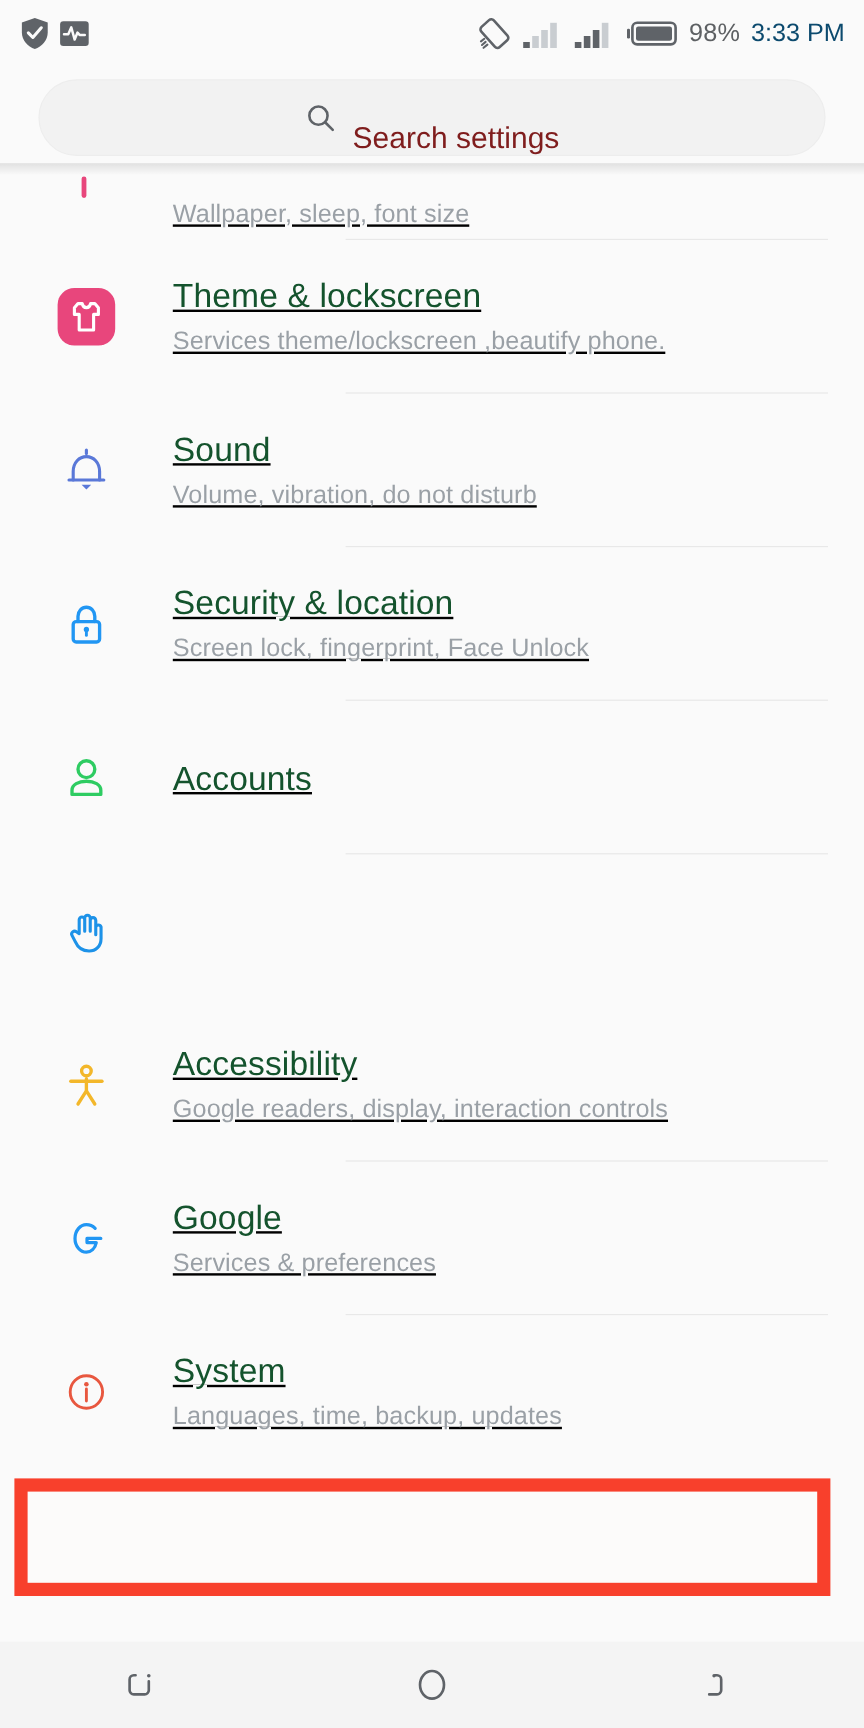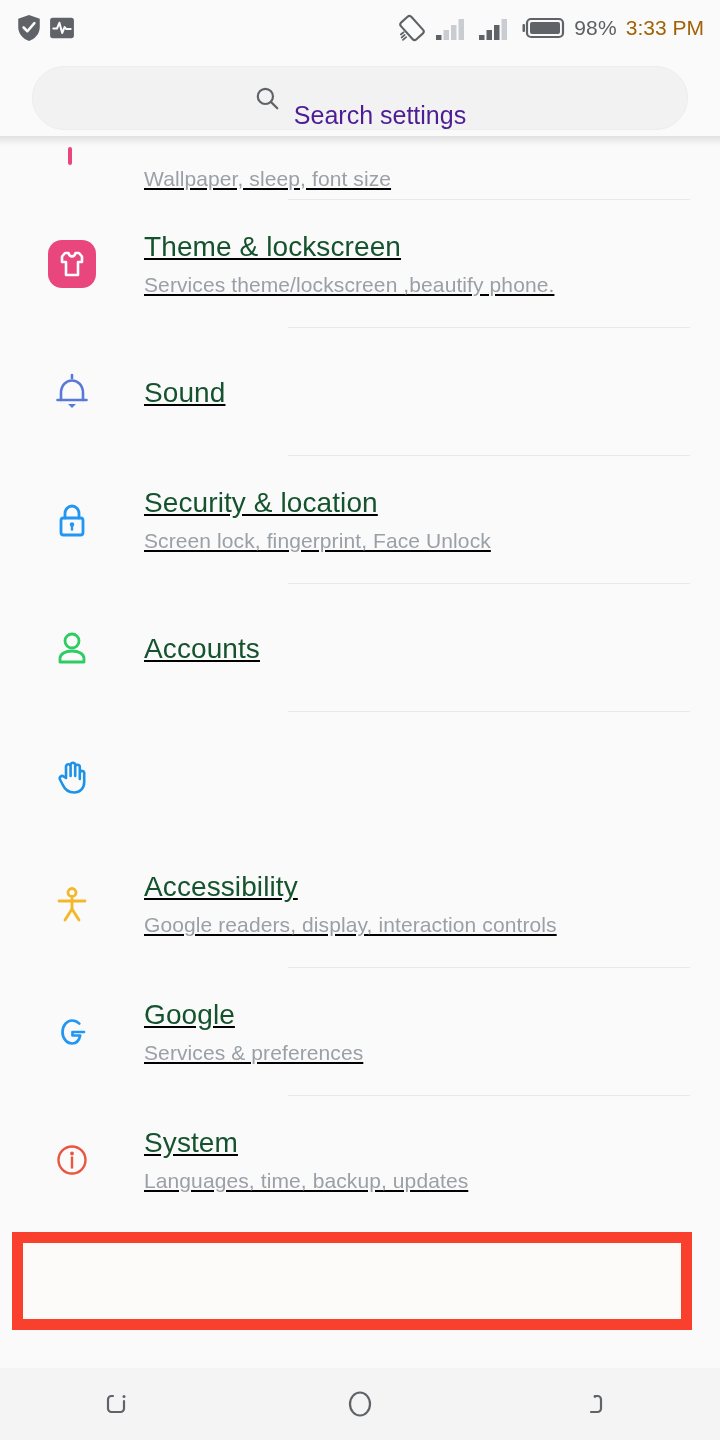--- a/index.html
+++ b/index.html
@@ -16,33 +16,33 @@
     position:absolute; top:0; left:0; width:720px; height:56px;
     display:flex; align-items:center; padding:2px 16px;
     background:#fafafa;
   }
   .sb-left { display:flex; align-items:center; gap:7px; }
   .sb-right { margin-left:auto; display:flex; align-items:center; gap:9px; }
   .sb-text {
     font-size:21px; color:#5d6063; letter-spacing:.2px;
     font-family:"Liberation Sans", sans-serif;
   }
-  .sb-time { font-size:21px; color:#a16207; }
+  .sb-time { font-size:21px; color:#0c4a6e; }
 
   
   .searchwrap {
     position:absolute; top:64px; left:0; width:720px; height:72px;
     background:#fafafa; z-index:40;
   }
   .searchbar {
     position:absolute; left:32px; top:2px; width:656px; height:64px;
     background:#f2f2f2; border:1px solid #ededed; border-radius:34px;
     display:flex; align-items:center; justify-content:center; gap:14px;
   }
-  .search-text { font-size:25px; color:#4c1d95;margin-top:34px; }
+  .search-text { font-size:25px; color:#7f1d1d;margin-top:34px; }
   .search-shadow {
     position:absolute; left:0; top:72px; width:720px; height:10px;
     background:linear-gradient(to bottom, rgba(0,0,0,.10), rgba(0,0,0,0));
   }
 
   
   .list {
     position:absolute; top:136px; left:0; width:720px; height:1232px;
     background:#fafafa;
     text-decoration:underline;
@@ -186,20 +186,21 @@
       <div class="row-icon">
         <svg width="56" height="56" viewBox="0 0 56 56">
           <path d="M28 11 V14" stroke="#5a78d8" stroke-width="2.6" stroke-linecap="round"></path>
           <path d="M17 36 V29 C17 21.5 22 16.5 28 16.5 C34 16.5 39 21.5 39 29 V36" fill="none" stroke="#5a78d8" stroke-width="2.6" stroke-linecap="round"></path>
           <path d="M13.5 36 H42.5" stroke="#5a78d8" stroke-width="2.6" stroke-linecap="round"></path>
           <path d="M24 40 L28 44 L32 40 Z" fill="#5a78d8"></path>
         </svg>
       </div>
       <div class="row-body">
         <div class="row-title">Sound</div>
+        <div class="row-sub">Volume, vibration, do not disturb</div>
         <div class="divider"></div>
       </div>
     </div>
 
 
     <div class="row">
       <div class="row-icon">
         <svg width="56" height="56" viewBox="0 0 56 56">
           <path d="M21 26 V21.5 C21 17.4 24.1 14 28 14 C31.9 14 35 17.4 35 21.5 V26" fill="none" stroke="#2196f3" stroke-width="2.8" stroke-linecap="round"></path>
           <rect x="17" y="26" width="22" height="17" rx="2.5" fill="none" stroke="#2196f3" stroke-width="2.8"></rect>

